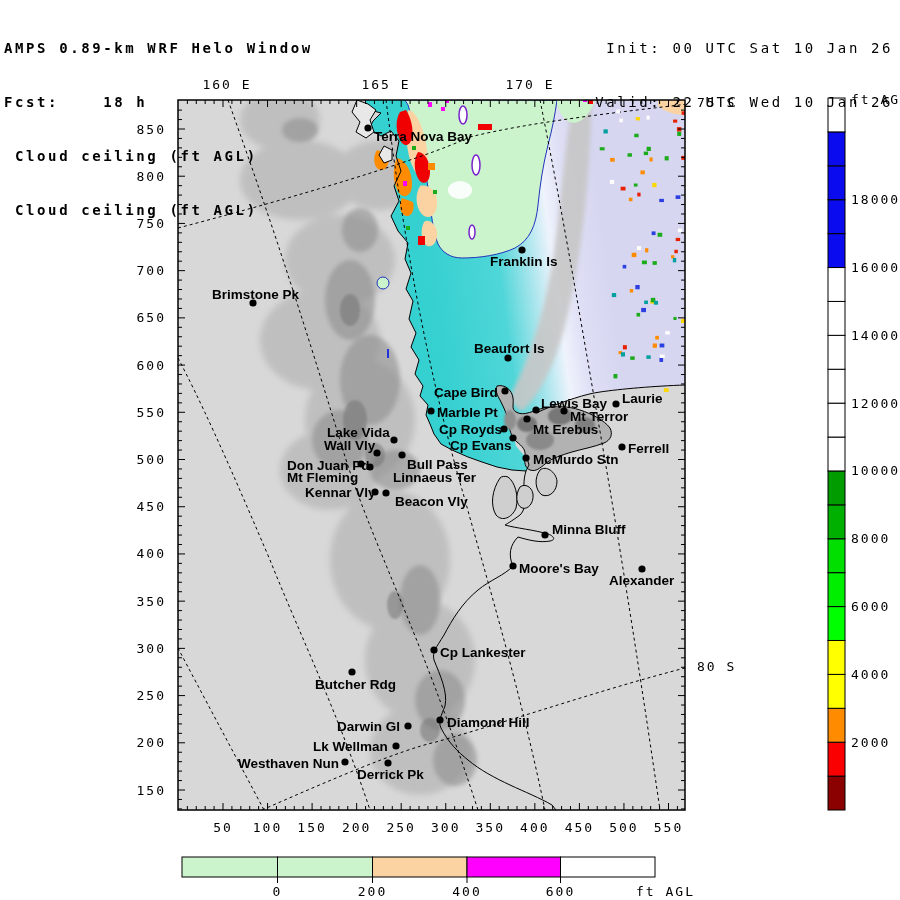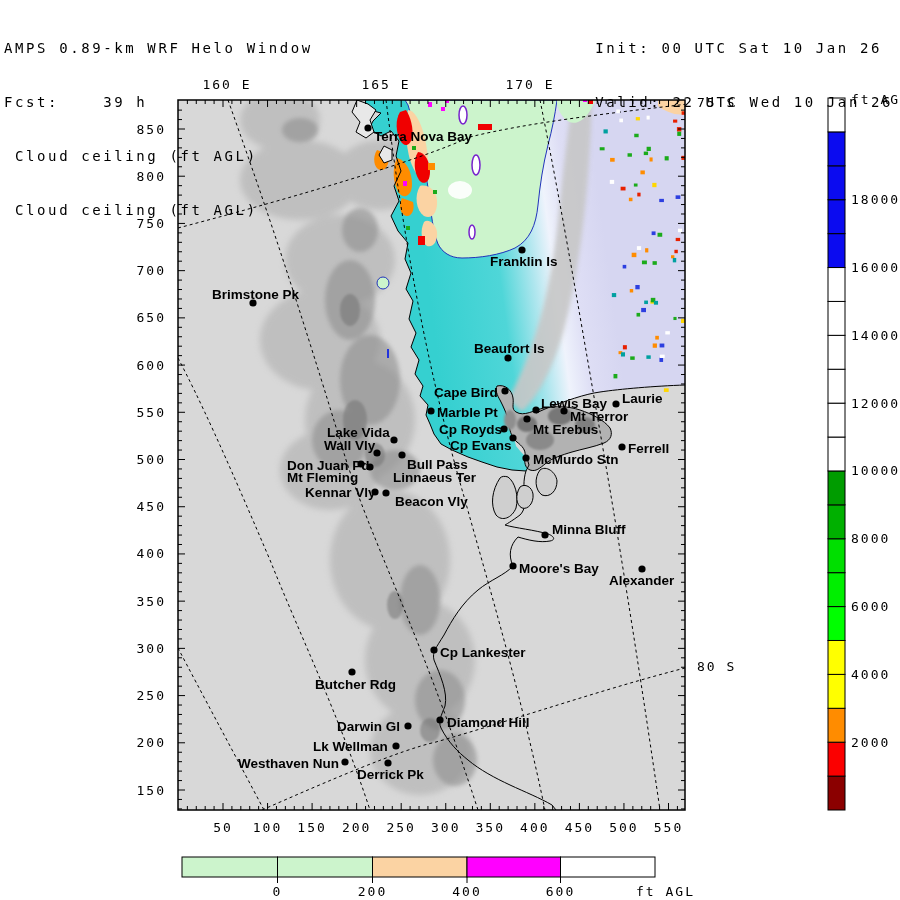--- a/index.html
+++ b/index.html
@@ -1,32 +1,32 @@
 <!DOCTYPE html>
 <html><head>
 <meta charset="utf-8">
 <style>
   html,body{margin:0;padding:0;background:#ffffff;width:900px;height:900px;overflow:hidden;}
   #page{position:relative;width:900px;height:900px;font-family:"DejaVu Sans Mono",monospace;color:#000;}
   .hdr{position:absolute;white-space:pre;font-size:14px;letter-spacing:2.6px;line-height:18px;}
-  .hdr-left{left:4px;top:3px;}
-  .hdr-right{right:7px;top:3px;}
+  .hdr-left{left:4px;top:3px;font-weight:bold;}
+  .hdr-right{right:7px;top:3px;text-align:right;}
   svg text{fill:#000;}
   .tickLabel{font-family:"DejaVu Sans Mono",monospace;font-size:13px;letter-spacing:2px;}
   .lonLabel{font-family:"DejaVu Sans Mono",monospace;font-size:13px;letter-spacing:2px;}
   .cbLabel{font-family:"DejaVu Sans Mono",monospace;font-size:13px;letter-spacing:2px;}
   .stationLabel{font-family:"Liberation Sans","DejaVu Sans",sans-serif;font-size:13.5px;font-weight:bold;}
 </style>
 </head>
 <body>
 
 <div id="page">
   <div class="hdr hdr-left">
     <div>AMPS 0.89-km WRF Helo Window</div>
-    <div>Fcst:    39 h</div>
+    <div>Fcst:    18 h</div>
     <div> Cloud ceiling (ft AGL)</div>
     <div> Cloud ceiling (ft AGL)</div>
   </div>
   <div class="hdr hdr-right">
     <div>Init: 00 UTC Sat 10 Jan 26</div>
     <div>Valid: 22 UTC Wed 10 Jan 26</div>
   </div>
 
   <svg id="plot" width="900" height="900" viewBox="0 0 900 900">
     <defs>

